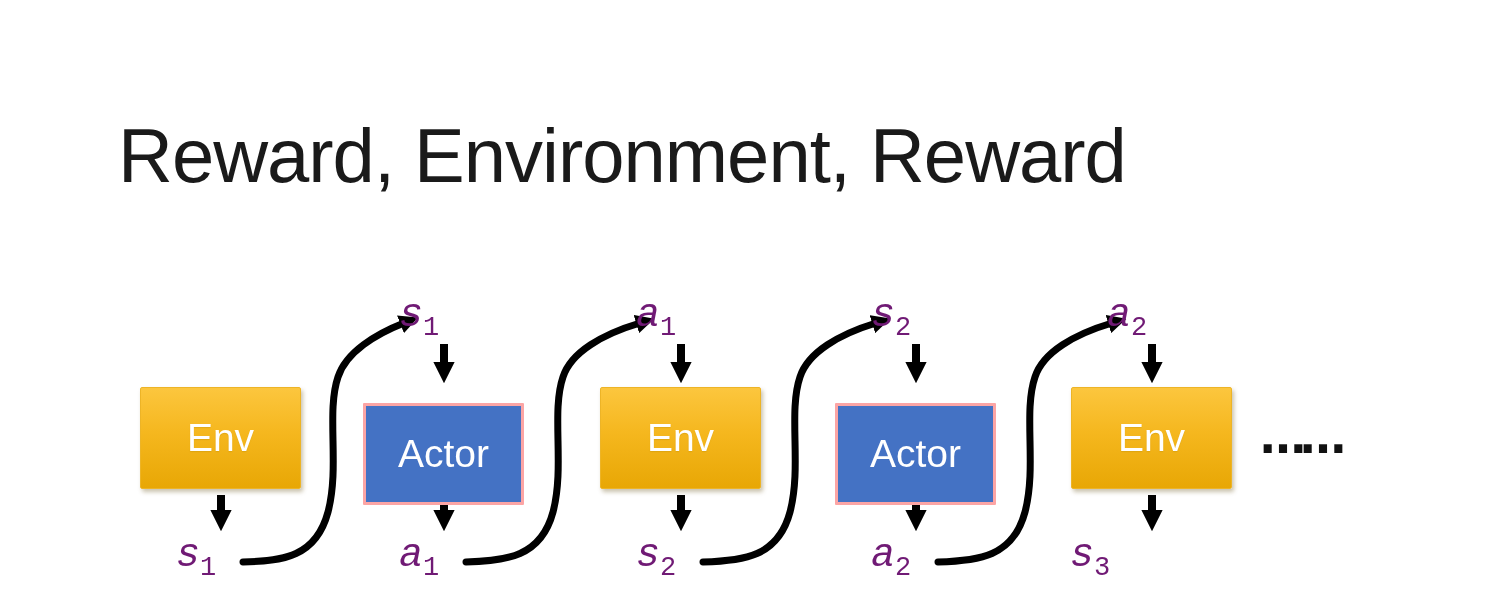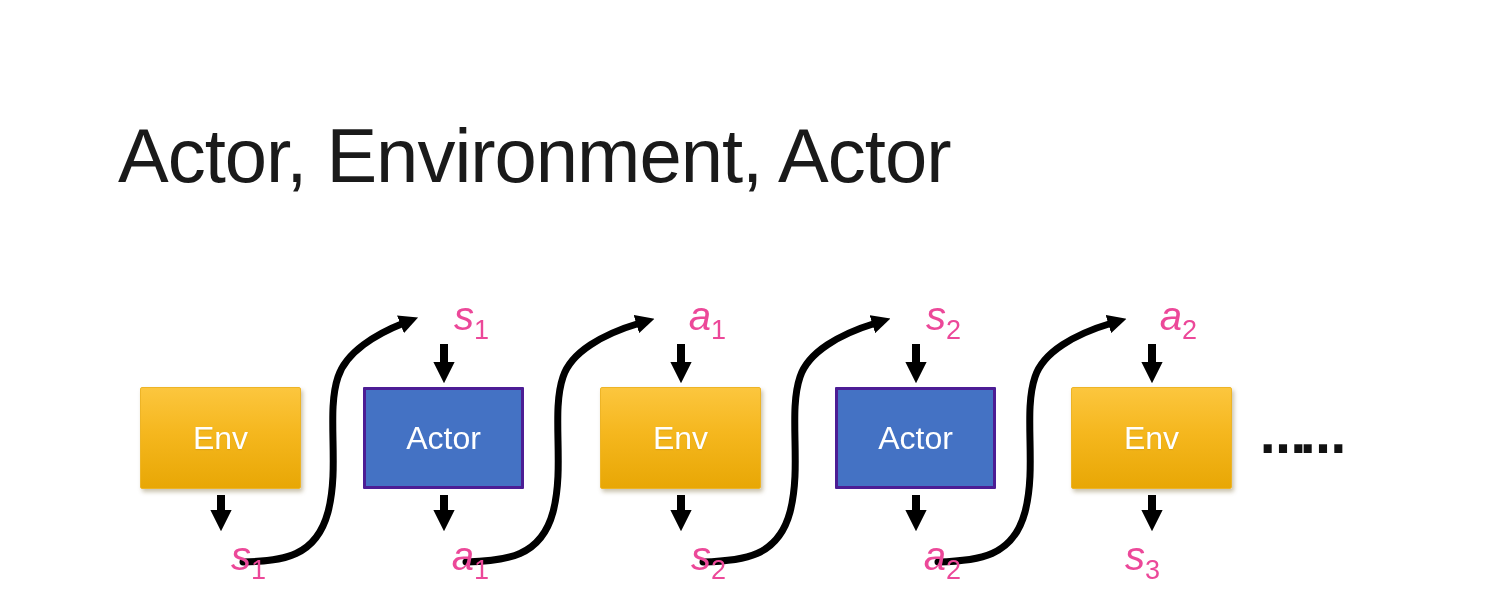--- a/index.html
+++ b/index.html
@@ -30,45 +30,46 @@
   }
   .box {
     position: absolute;
     top: 387px;
     width: 161px;
     height: 102px;
     box-sizing: border-box;
     display: flex;
     align-items: center;
     justify-content: center;
-    font-size: 32px;
+    font-size: 39px;
     color: #ffffff;
     font-family: "Liberation Sans", sans-serif;
   }
   .box.env {
     background: linear-gradient(180deg, #fcc63e 0%, #f5b71e 45%, #e8a705 100%);
     border: 1px solid #edb427;
     box-shadow: 2px 3px 4px rgba(100, 80, 20, 0.35);
     border-radius: 2px;
     text-shadow: 0 1px 1px rgba(190,140,0,0.35);
   }
   .box.actor {
     background: #4472c4;
-    border: 3px solid #4c1d95;
+    border: 3px solid #fca5a5;
     border-radius: 1px;
+    margin-top: 16px;
   }
   .mlabel {
     position: absolute;
     width: 90px;
-    text-align: right;
-    font-family: Liberation Sans, sans-serif;
+    text-align: left;
+    font-family: Liberation Mono, monospace;
     font-style: italic;
     font-size: 40px;
     line-height: 1;
-    color: #ec4899;
+    color: #701a75;
     white-space: nowrap;
   }
   .mlabel sub {
     font-style: normal;
     font-size: 27px;
     line-height: 0;
     vertical-align: -9px;
     letter-spacing: 0;
   }
   .mlabel.top { top: 296px; }
@@ -82,21 +83,21 @@
     letter-spacing: -6px;
     color: #111111;
     font-family: "DejaVu Sans", sans-serif;
   }
 </style>
 </head>
 <body>
 
 <div class="slide">
 
-  <h1 class="title">Actor, Environment, Actor</h1>
+  <h1 class="title">Reward, Environment, Reward</h1>
 
   <svg class="arrows" viewBox="0 0 1500 608" xmlns="http://www.w3.org/2000/svg">
     <defs>
       <marker id="ah" viewBox="0 0 10 10" refX="2" refY="5" markerWidth="2.7" markerHeight="2.7" orient="auto">
         <path d="M0,0 L10,5 L0,10 Z" fill="#000000"></path>
       </marker>
     </defs>
 
     <path d="M444,344 L444,366" stroke="#000" stroke-width="8" fill="none" marker-end="url(#ah)"></path>
     <path d="M681,344 L681,366" stroke="#000" stroke-width="8" fill="none" marker-end="url(#ah)"></path>

